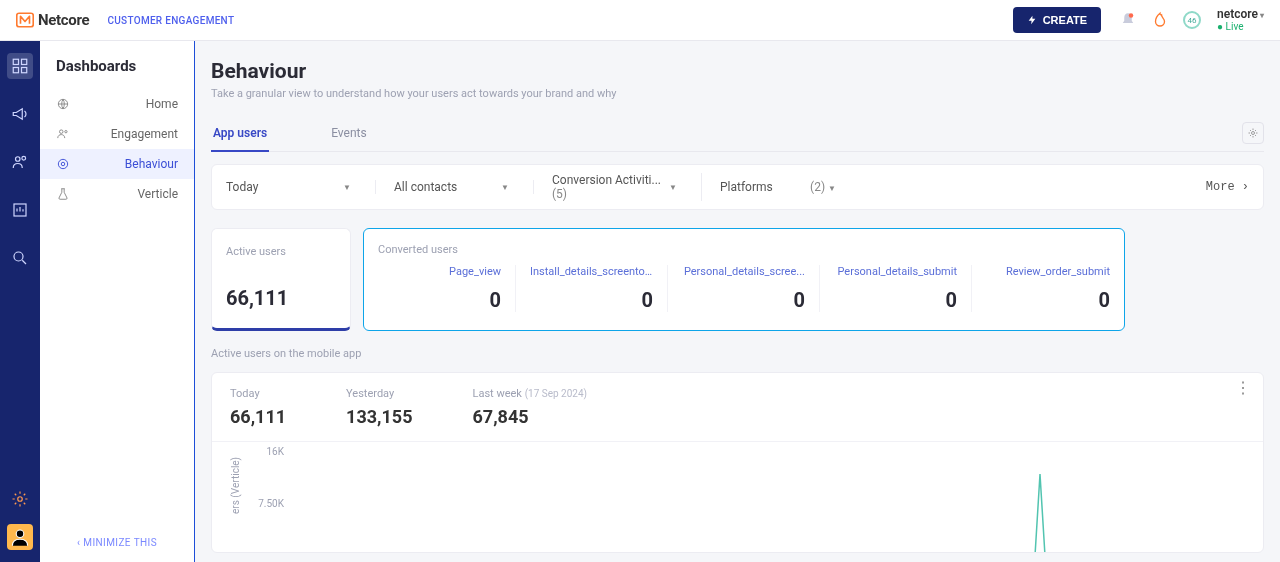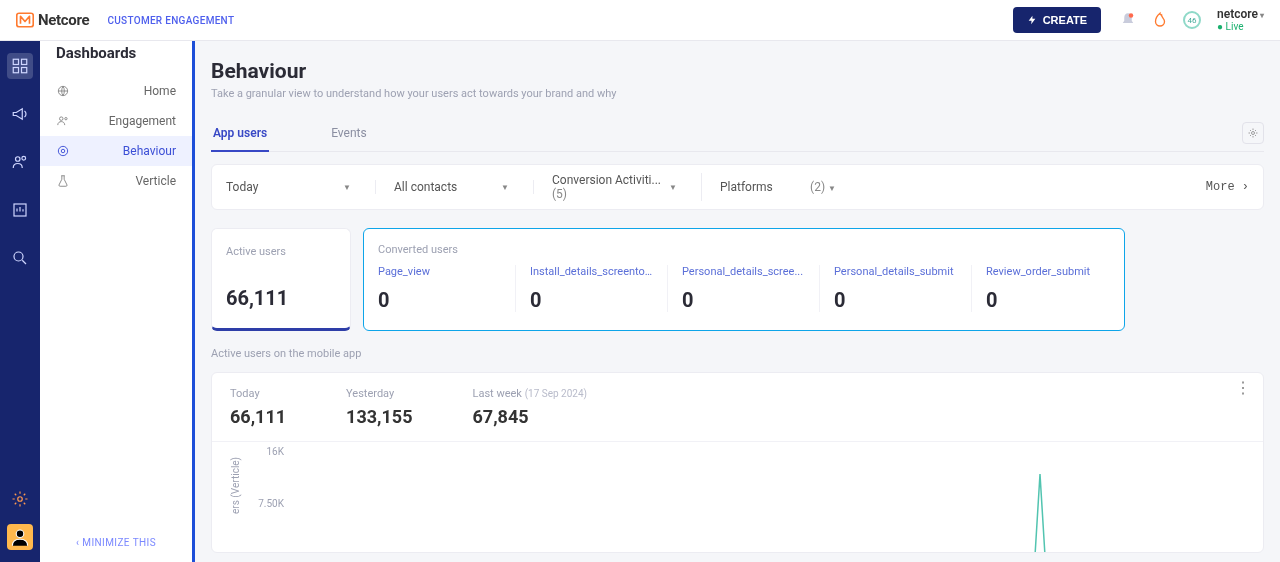--- a/index.html
+++ b/index.html
@@ -27,21 +27,21 @@
 .rail { position:absolute; top:41px; left:0; bottom:0; width:40px; background:#17256d; display:flex; flex-direction:column; align-items:center; padding-top:12px; gap:22px;}
 .rail .ritem{ width:26px; height:26px; display:flex; align-items:center; justify-content:center; border-radius:4px;}
 .rail .ritem.active{ background:rgba(255,255,255,0.18);}
 .rail .ritem svg{ width:18px; height:18px; stroke:#cfd6ff; fill:none; stroke-width:1.6;}
 .rail .bottom{ margin-top:auto; margin-bottom:12px; display:flex; flex-direction:column; gap:12px; align-items:center;}
 .rail .bottom .b1 svg{stroke:#ff9950;}
 .rail .bottom .b2{ background:#ffb84d; border-radius:4px; width:26px; height:26px; display:flex; align-items:center; justify-content:center;}
 .rail .bottom .b2 svg{stroke:#fff;}
 
 
-.sidebar{ position:absolute; top:28px; left:40px; bottom:0; width:155px; background:#fff; border-right:3px solid #1d4ed8; padding:16px 0;}
+.sidebar{ position:absolute; top:41px; left:40px; bottom:0; width:155px; background:#fff; border-right:1px solid #1d4ed8; padding:16px 0;}
 .sidebar h2{ font-size:15px; font-weight:700; padding:0 16px 14px; color:#2b2b36;}
 .sitem{ display:flex; align-items:center; gap:10px; padding:8px 16px; font-size:12px; color:#666; cursor:pointer;justify-content:space-between;}
 .sitem svg{width:14px;height:14px;stroke:#888;fill:none;stroke-width:1.6;}
 .sitem.active{ background:#eef1ff; color:#3c4fd6;}
 .sitem.active svg{stroke:#3c4fd6;}
 .minimize{ position:absolute; bottom:14px; left:0; right:0; text-align:center; font-size:10px; letter-spacing:0.4px; color:#7a88ff; cursor:pointer;}
 .minimize::before{content:"‹ ";}
 
 
 .main{ position:absolute; top:41px; left:195px; right:0; bottom:0; padding:18px 16px 0; overflow:hidden;}
@@ -63,21 +63,21 @@
 
 
 .cards{ display:flex; gap:12px; margin-top:18px;}
 .card-a{ background:#fff; border:1px solid #ececf2; border-radius:6px; padding:16px 14px 18px; width:140px; border-bottom:3px solid #2e3ea8;}
 .card-a .lbl{ font-size:11px; color:#9da1b2; margin-bottom:28px;}
 .card-a .val{ font-size:20px; font-weight:700; color:#2b2b36;}
 .card-b{ background:#fff; border:1px solid #0ea5e9; border-radius:6px; flex:0 0 auto; display:flex;}
 .card-b .hdr{ position:absolute; font-size:11px; color:#9da1b2; padding:14px 0 0 14px;}
 .bwrap{position:relative;}
 .bitems{ display:flex; padding:36px 0 18px;}
-.bitem{ width:152px; padding:0 14px; border-right:1px solid #f1f1f6;}
+.bitem{ width:152px; padding:0 14px; border-right:1px solid #f1f1f6;text-align:right;}
 .bitem:last-child{border:none;}
 .bitem .bl{ font-size:11px; color:#5b6fd8; white-space:nowrap; overflow:hidden; text-overflow:ellipsis; margin-bottom:10px; cursor:pointer;}
 .bitem .bv{ font-size:20px; font-weight:700; color:#2b2b36;}
 
 .sectlbl{ font-size:11px; color:#9da1b2; margin-top:16px;}
 
 
 .chartcard{ background:#fff; border:1px solid #ececf2; border-radius:6px; margin-top:12px; position:relative;}
 .chead{ display:flex; gap:60px; padding:14px 18px; border-bottom:1px solid #f1f1f6;}
 .cstat .cl{ font-size:11px; color:#9da1b2; margin-bottom:6px;}

